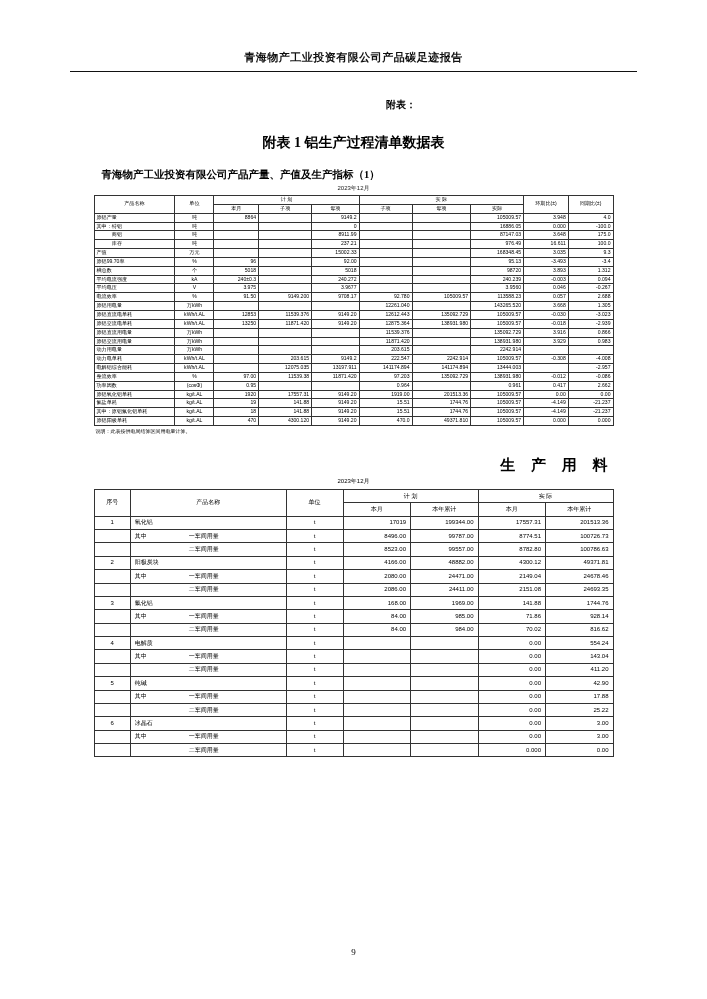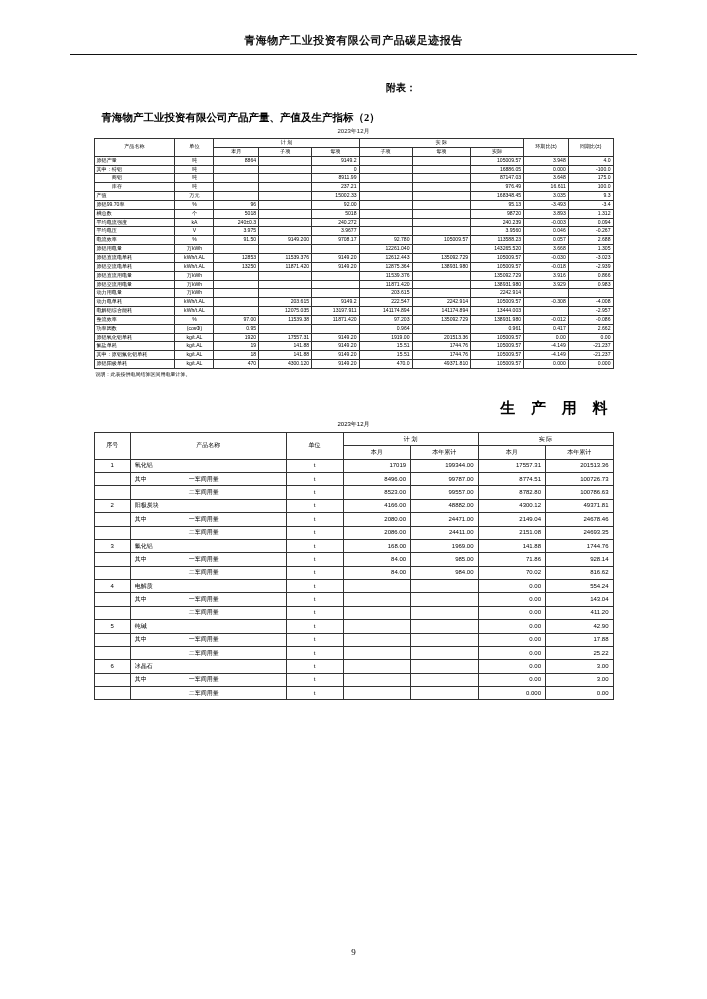--- a/index.html
+++ b/index.html
@@ -16,21 +16,21 @@
     box-sizing:border-box;
     padding:0;
     overflow:hidden;
   }
   .header-title {
     text-align:center;
     font-family:"Liberation Serif", serif;
     font-weight:bold;
     font-size:11px;
     letter-spacing:0.5px;
-    padding-top:33px;
+    padding-top:50px;
     color:#111;
   }
   .header-rule {
     margin:6px 70px 0 70px;
     border-bottom:1.2px solid #111;
   }
   .section-label {
     margin:26px 0 15px 95px;
     font-family:"Liberation Serif", serif;
     font-weight:bold;
@@ -130,23 +130,24 @@
 </style>
 </head>
 <body>
 
 <div class="page">
 
   <div class="header-title">青海物产工业投资有限公司产品碳足迹报告</div>
   <div class="header-rule"></div>
 
   <div class="section-label">附表：</div>
+  <div class="table-title">附表 1 铝生产过程清单数据表</div>
 
   <div class="block1">
-    <div class="block1-title">青海物产工业投资有限公司产品产量、产值及生产指标（2）</div>
+    <div class="block1-title">青海物产工业投资有限公司产品产量、产值及生产指标（1）</div>
     <div class="block1-date">2023年12月</div>
     <table class="grid">
       <colgroup>
         <col class="t1-col-0">
           <col style="width:7%">
           <col style="width:8%">
           <col style="width:9.5%">
           <col style="width:8.5%">
         <col style="width:9.5%">
           <col style="width:10.5%">

